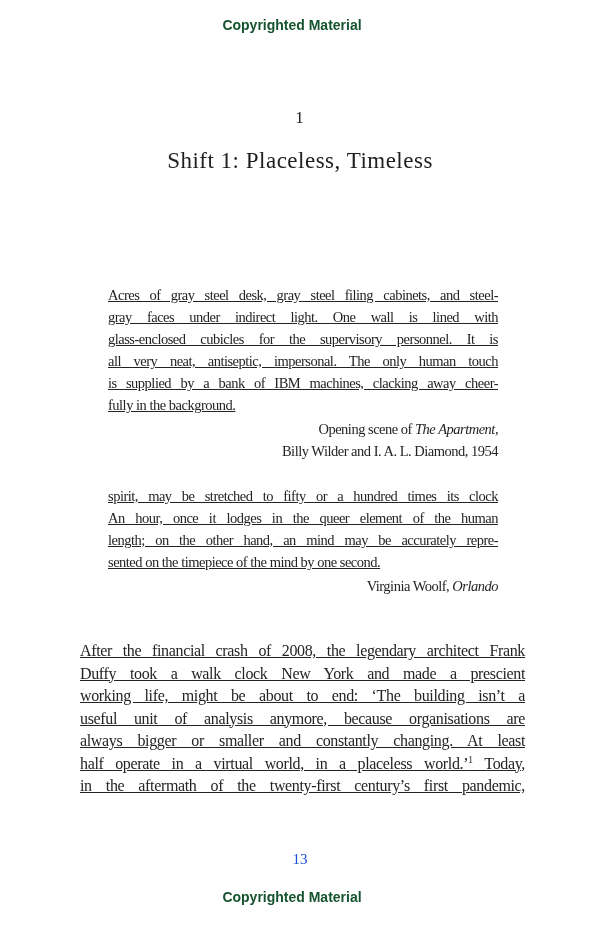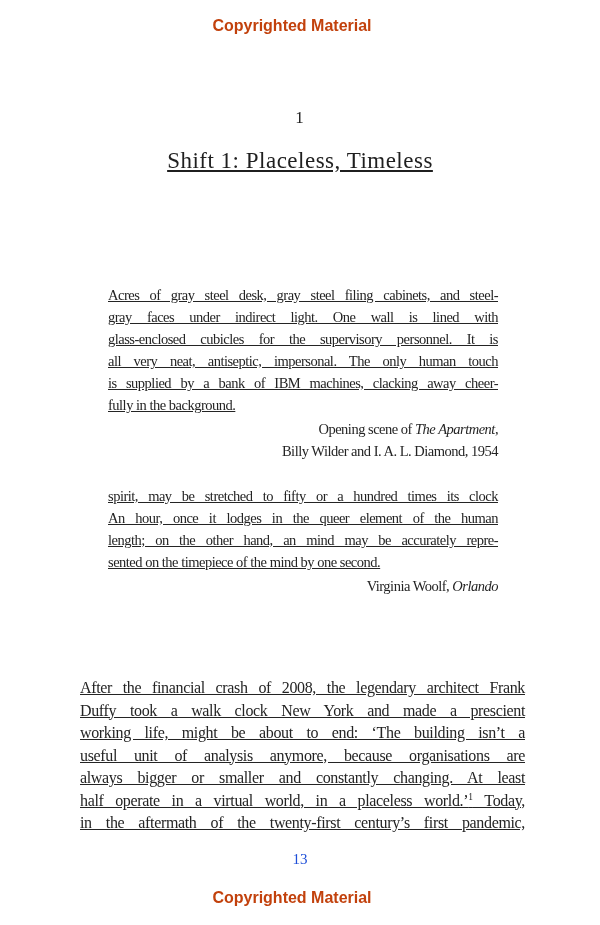--- a/index.html
+++ b/index.html
@@ -16,22 +16,22 @@
     font-family: "Liberation Serif", serif;
     color: #262626;
   }
   .notice {
     position: absolute;
     left: 0;
     width: 584px;
     text-align: center;
     font-family: "Liberation Sans", sans-serif;
     font-weight: bold;
-    font-size: 16px;
-    color: #c2410c;
+    font-size: 14px;
+    color: #14532d;
   }
   #notice-top { top: 17px; }
   #notice-bottom { top: 889px; }
 
   #chapter-number {
     position: absolute;
     top: 108px;
     left: 0;
     width: 600px;
     text-align: center;
@@ -41,21 +41,20 @@
   }
   #chapter-title {
     position: absolute;
     top: 148px;
     left: 0;
     width: 600px;
     text-align: center;
     font-size: 23px;
     letter-spacing: 0.5px;
     color: #1f1f1f;
-    text-decoration: underline;
   }
 
   .epigraph {
     position: absolute;
     left: 108px;
     width: 390px;
     font-size: 14.5px;
     line-height: 22px;
     letter-spacing: -0.5px;
     color: #242424;
@@ -81,21 +80,20 @@
 
   #body-paragraph {
     position: absolute;
     top: 640px;
     left: 80px;
     width: 445px;
     font-size: 16px;
     line-height: 22.5px;
     letter-spacing: -0.35px;
     color: #242424;
-    margin-top: 37px;
   }
   sup.note {
     font-size: 9.5px;
     line-height: 0;
     vertical-align: super;
     letter-spacing: 0;
   }
 
   #page-number {
     position: absolute;

